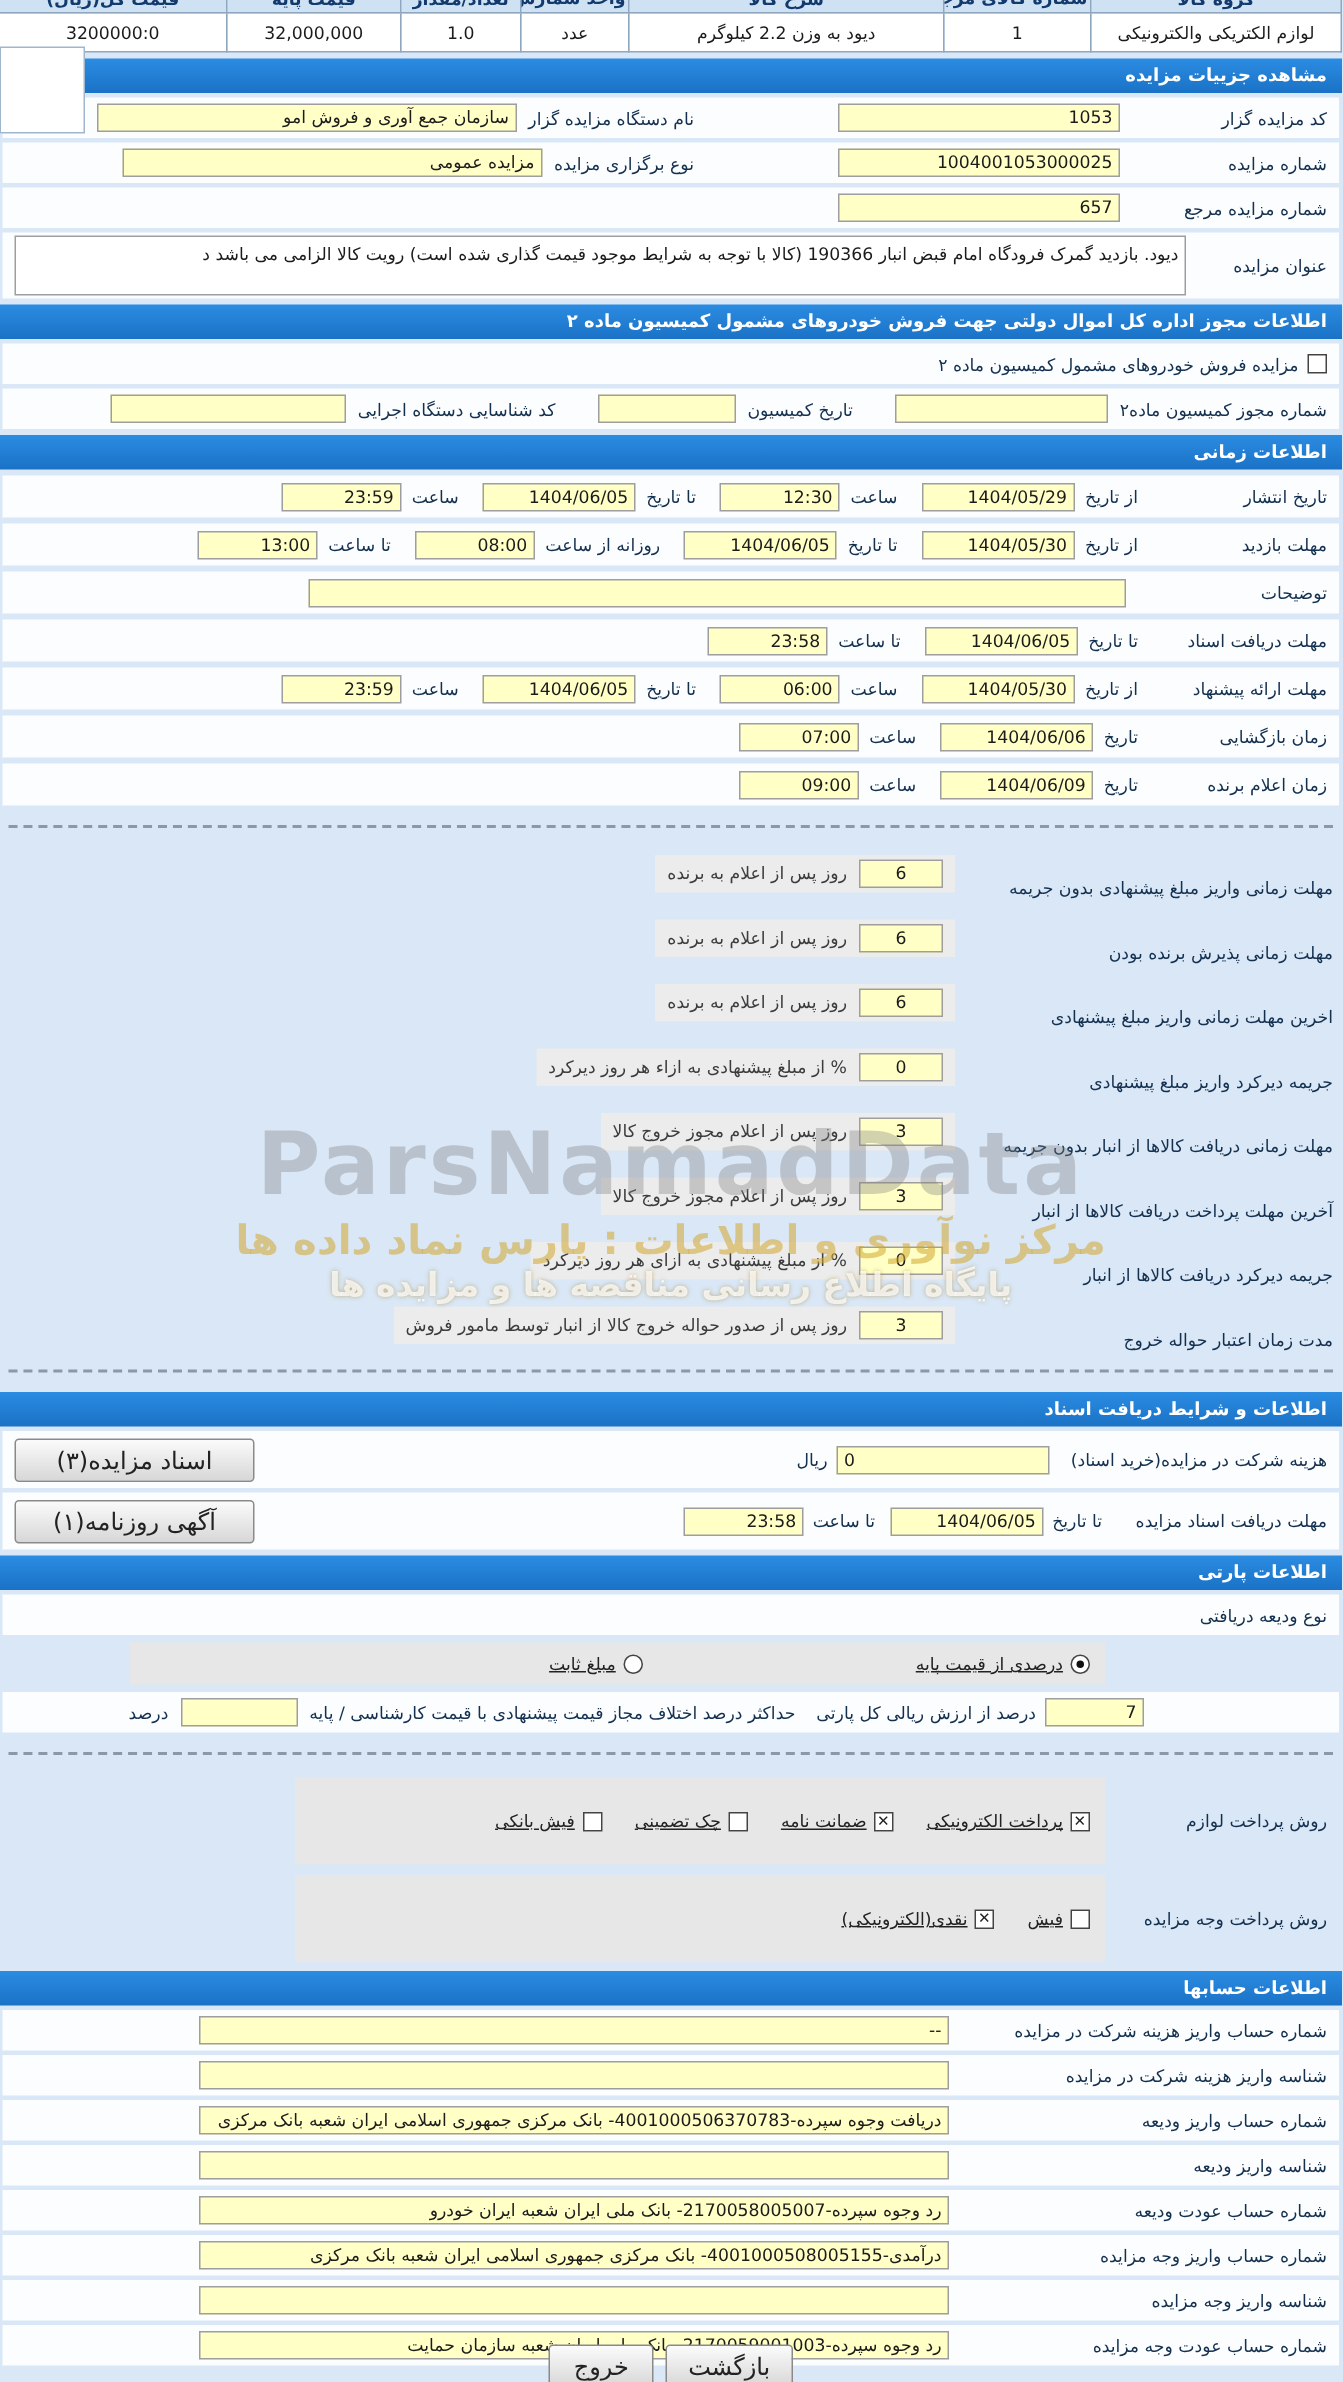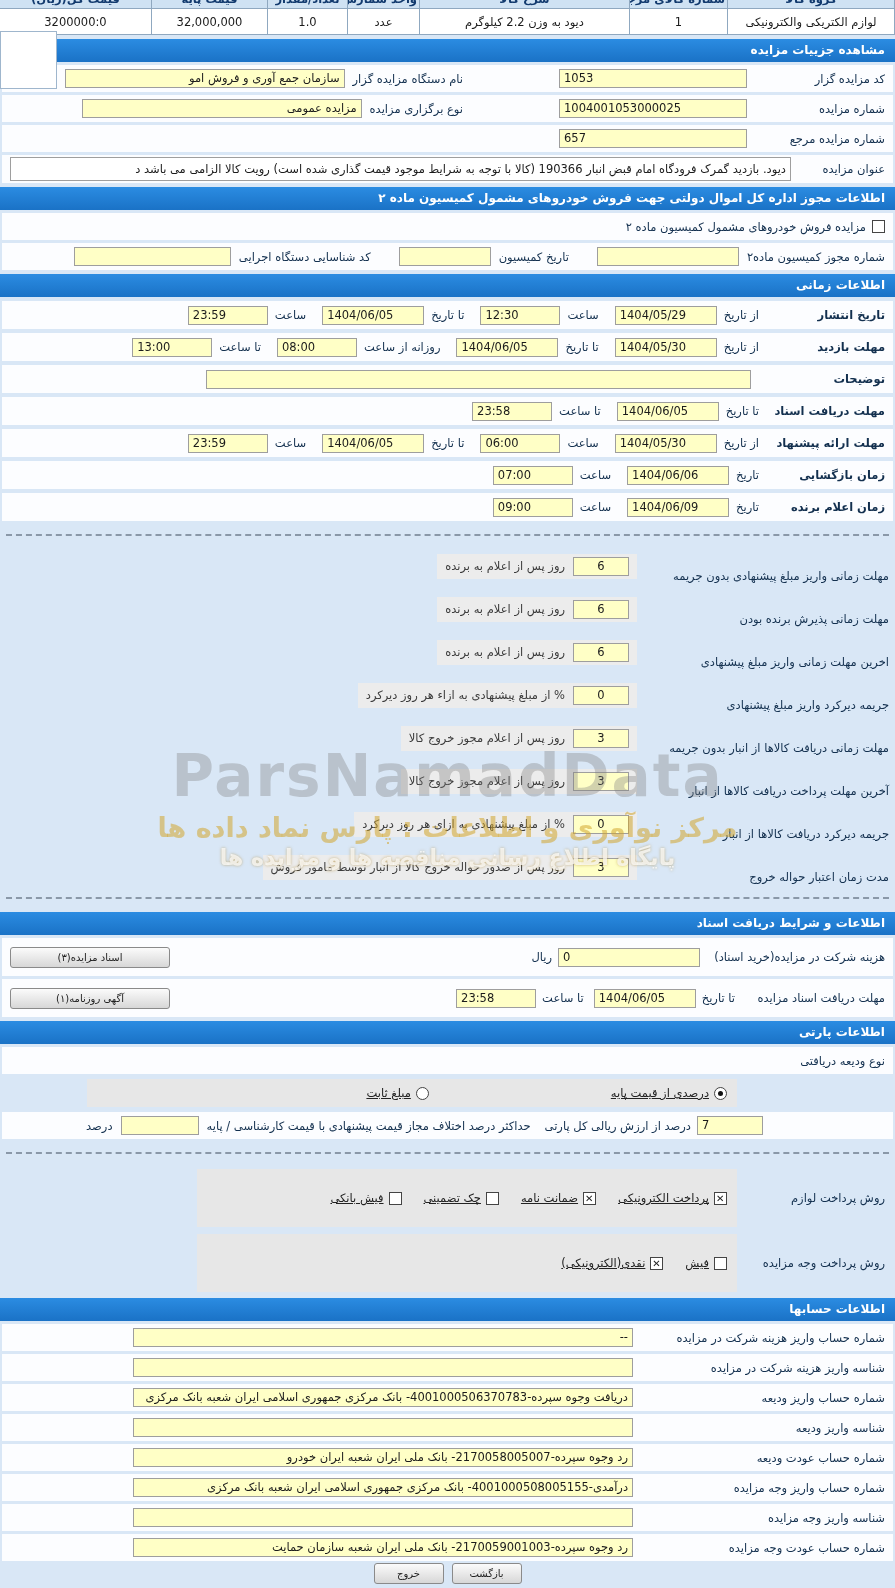--- a/index.html
+++ b/index.html
@@ -20,51 +20,51 @@
   .bar { background:linear-gradient(#2b8ce2,#1a72c6); color:#fff; font-weight:bold;
          padding:4px 10px 5px; font-size:12px; margin-top:4px; }
   
   .row { background:#fcfdff; display:flex; align-items:center; margin:3px 2px 0;
          padding:2px 8px; min-height:27px; }
   .row.plain { background:transparent; }
   .row.tall { min-height:38px; }
   .lbl { color:#13304f; white-space:nowrap; flex:none; }
   .tb { background:#ffffc6; border:1px solid #9e9e9e; height:19px; line-height:17px;
         padding:0 4px; font-size:11.5px; flex:none; overflow:hidden; white-space:nowrap; }
-  .tb.white { background:#fff; height:24px; line-height:22px; }
-  .center { text-align:left; }
+  .tb.white { background:#fff; height:40px; line-height:22px; }
+  .center { text-align:right; }
   .ltr { direction:ltr; text-align:left; }
   .flex1 { flex:1; }
   
   .w66{width:66px}.w78{width:78px}.w80{width:80px}.w88{width:88px}.w92{width:92px}
   .w102{width:102px}.w138{width:138px}.w142{width:142px}
   .w148{width:148px}.w150{width:150px}.w157{width:157px}.w185{width:185px}
   .w188{width:188px}.w252{width:252px}.w280{width:280px}.w500{width:500px}
   .w540{width:540px}.w545{width:545px}.w650{width:650px}
   .mr6{margin-right:6px}.mr8{margin-right:8px}.mr10{margin-right:10px}
   .mr14{margin-right:14px}.mr28{margin-right:28px}.mr96{margin-right:96px}.mr160{margin-right:160px}
   .sp148{width:148px;flex:none}
   .pr130{padding-right:130px}
   
   .trow { background:#fcfdff; display:flex; align-items:center; margin:4px 2px 0;
           padding:2px 8px; min-height:28px; }
-  .t-label { width:126px; flex:none; color:#13304f; white-space:nowrap;font-weight:bold; }
+  .t-label { width:126px; flex:none; color:#13304f; white-space:nowrap; }
   .tcell { display:flex; align-items:center; margin-left:16px; }
   .tcell .sub { margin-left:7px; color:#13304f; white-space:nowrap; }
   
   .dashes { border-top:2px dashed #8a98a8; margin:13px 6px; height:0; }
   
   .drow { display:flex; align-items:center; margin:9px 6px 0; }
   .dlbl { width:252px; flex:none; color:#13304f; white-space:nowrap; padding-left:8px;margin-top:20px; }
   .dband { background:#ececec; display:flex; align-items:center; padding:3px 8px; min-height:24px; }
   .dnum { width:56px; text-align:center; }
   .ddesc { margin-right:8px; color:#3c3c3c; white-space:nowrap; }
   
   .btn { background:linear-gradient(#fbfbfb,#d7d7d7); border:1px solid #8a8a8a; border-radius:3px;
-         padding:4px 10px; font-size:10px; color:#222; min-width:160px; cursor:pointer;
+         padding:4px 10px; font-size:16px; color:#222; min-width:160px; cursor:pointer;
          font-family:inherit; }
   .push-end { margin-right:auto; }
   
   .cb { width:13px; height:13px; background:#fff; border:1px solid #444; display:inline-block;
         position:relative; flex:none; }
   .cb.on::before { content:"✕"; position:absolute; top:-1px; left:1px; font-size:10px; color:#222; line-height:13px; }
   .rb { width:13px; height:13px; background:#fff; border:1px solid #444; border-radius:50%;
         display:inline-block; position:relative; flex:none; }
   .rb.on::before { content:""; position:absolute; inset:3px; background:#111; border-radius:50%; }
   

